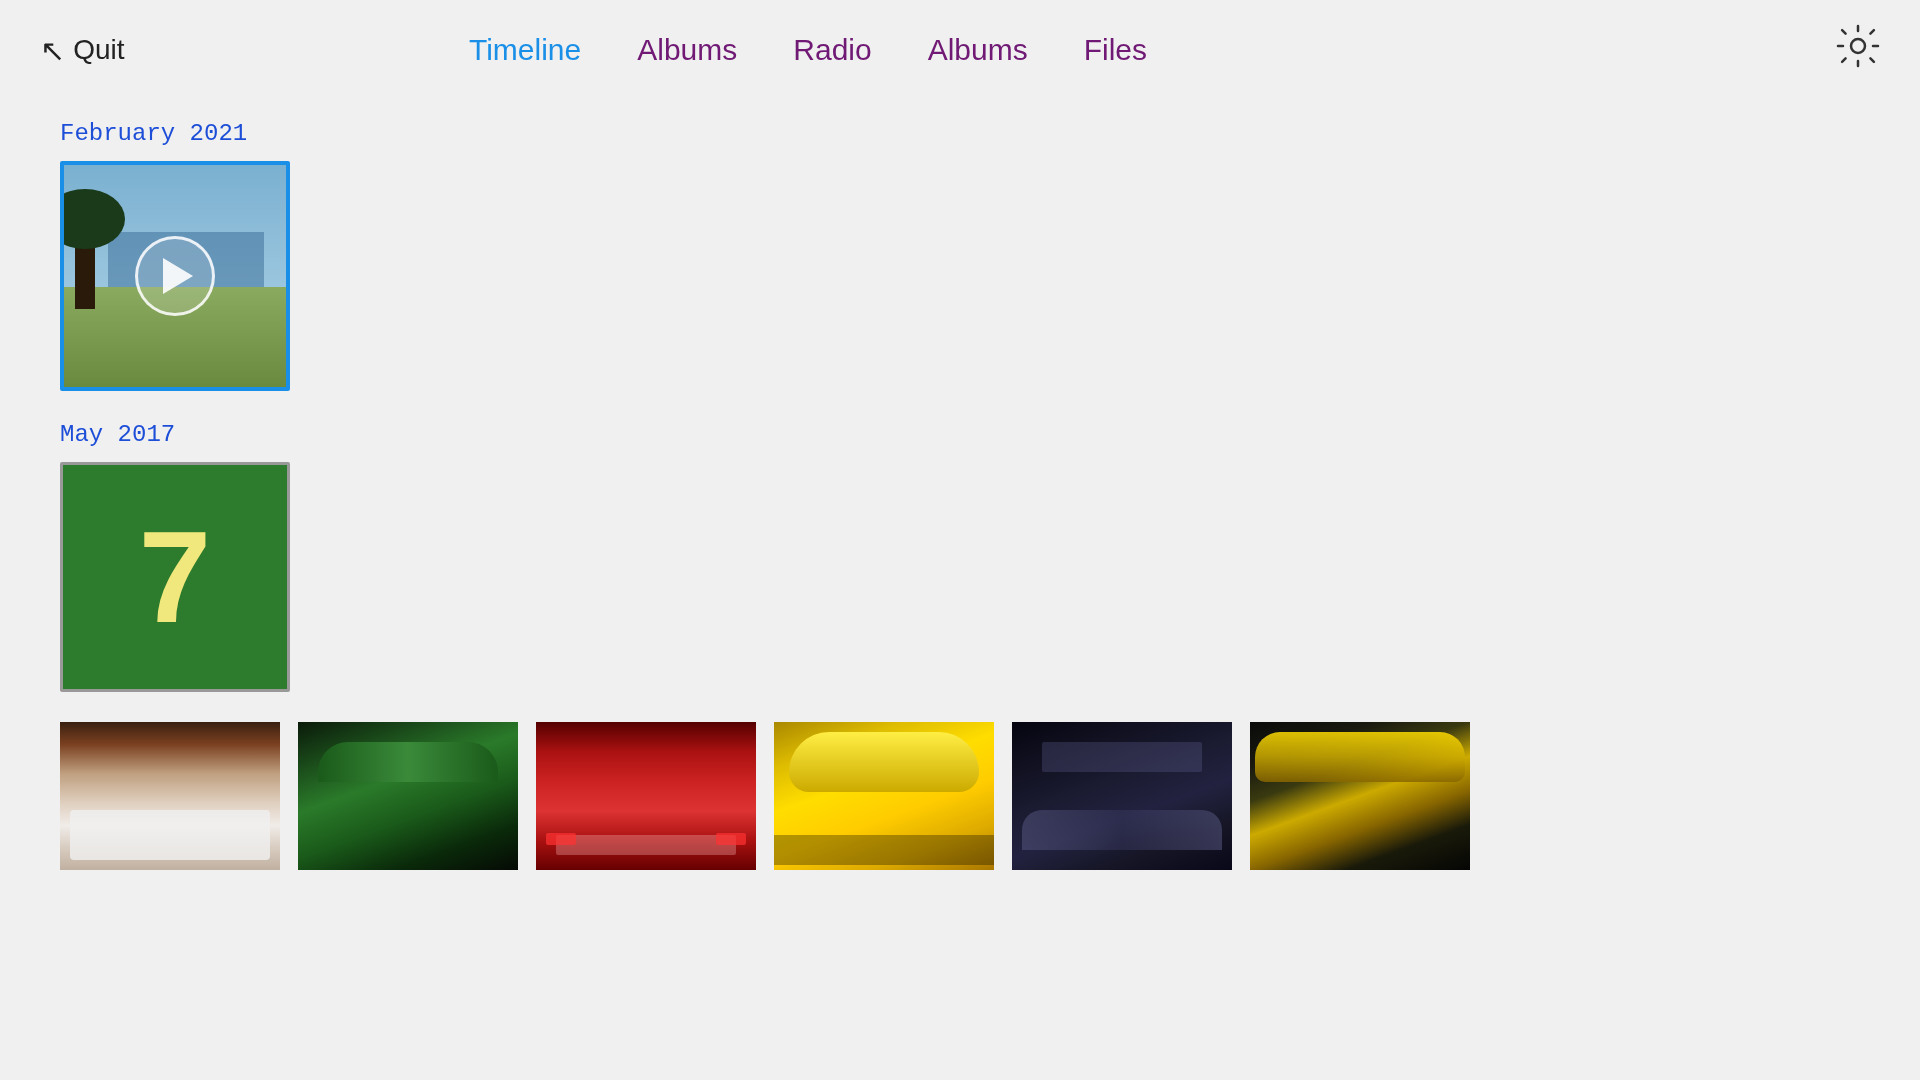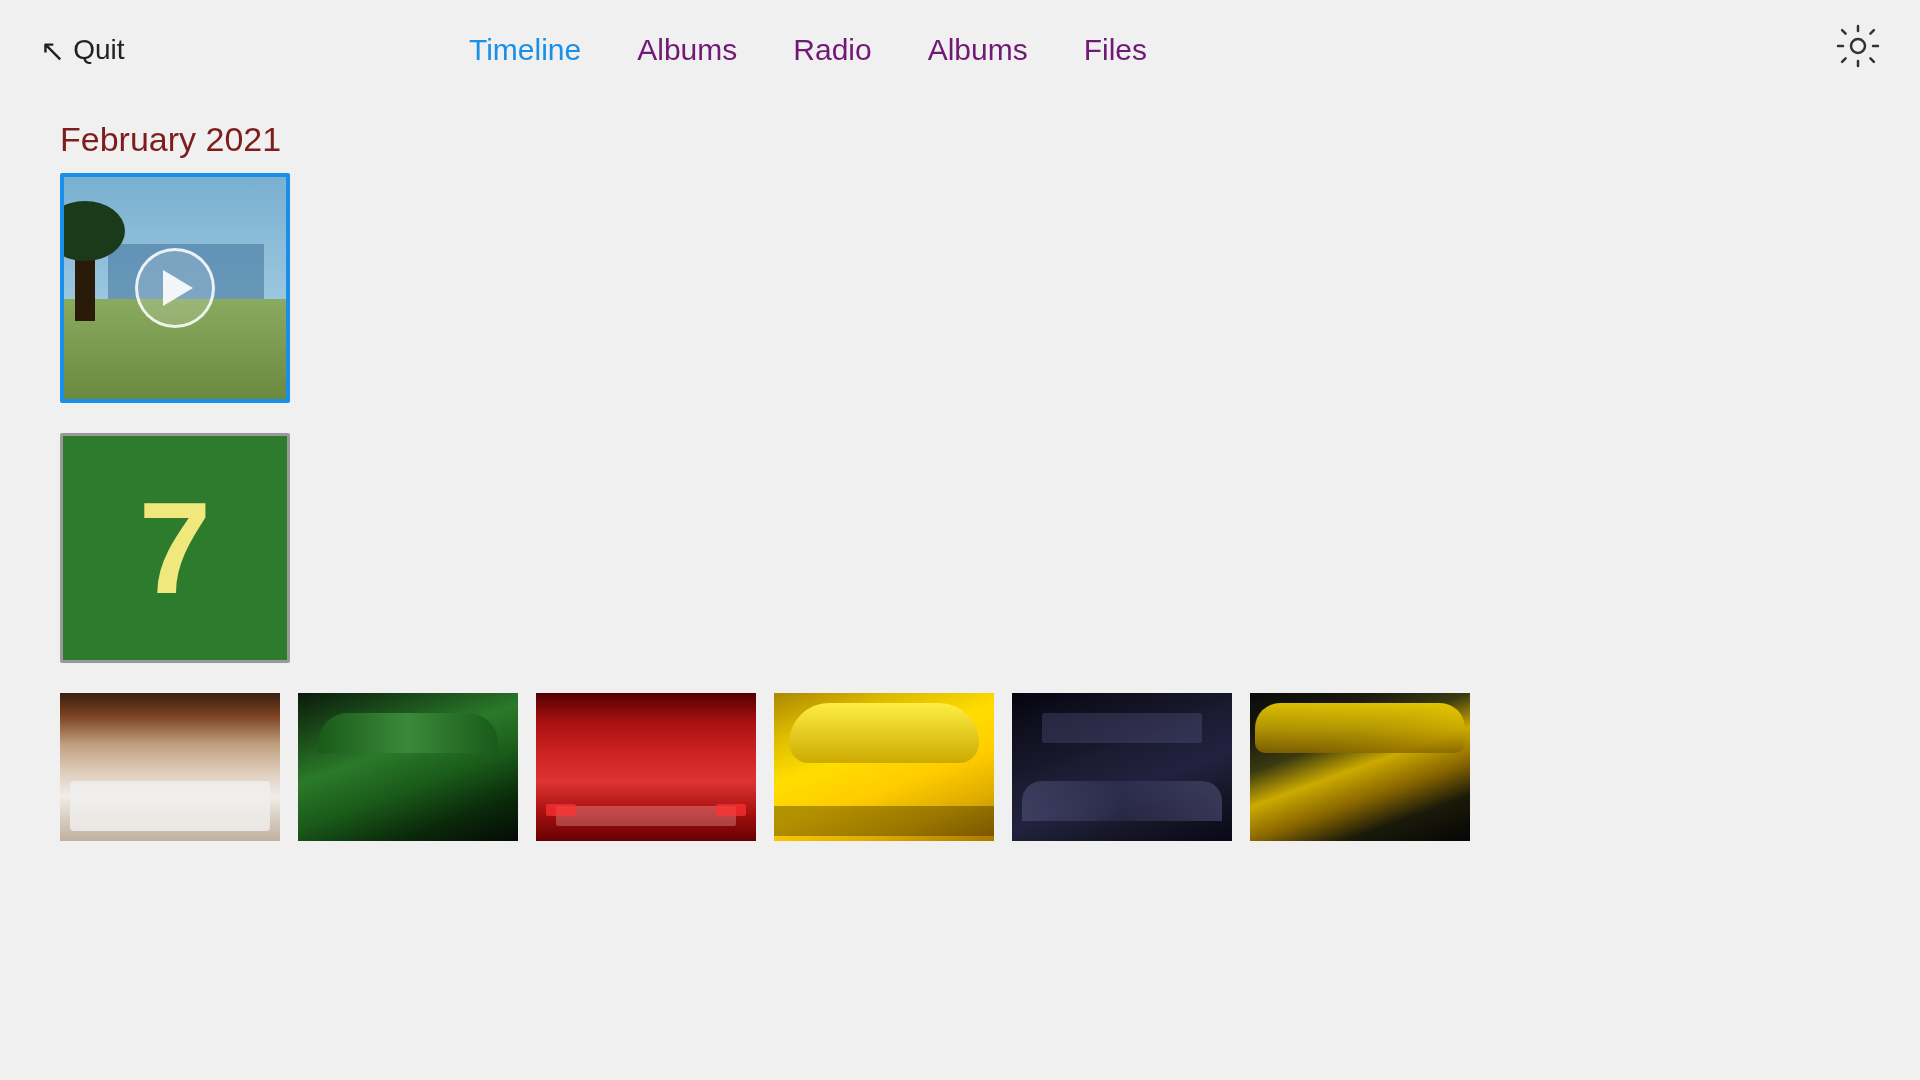--- a/index.html
+++ b/index.html
@@ -66,24 +66,25 @@
       color: #333;
       cursor: pointer;
     }
 
     
     .main-content {
       padding: 20px 60px 0 60px;
     }
 
     .section-label {
-      font-size: 34px;
-      color: #7f1d1d;
+      font-size: 24px;
+      color: #1d4ed8;
       margin-bottom: 14px;
       font-weight: 400;
+      font-family: Liberation Mono, monospace;
     }
 
     .media-grid {
       display: flex;
       gap: 20px;
       flex-wrap: wrap;
       margin-bottom: 30px;
     }
 
     
@@ -281,20 +282,21 @@
         <div class="feb-tree-left"></div>
       </div>
       <div class="video-overlay">
         <div class="play-circle">
           <div class="play-triangle"></div>
         </div>
       </div>
     </div>
   </div>
 
+  <div class="section-label">May 2017</div>
   <div class="media-grid">
     <div class="thumb thumb-may2017">
       <span class="seven-text">7</span>
     </div>
   </div>
 
   <div class="march-grid">
     <div class="car-thumb car1">
 
       <div style="position:absolute;inset:0;background:linear-gradient(180deg,#3a2010 0%,#7a4020 15%,#c0a080 35%,#e0d0c0 55%,#f0ece8 70%,#d8ccc0 85%,#c0b0a0 100%)"></div>

